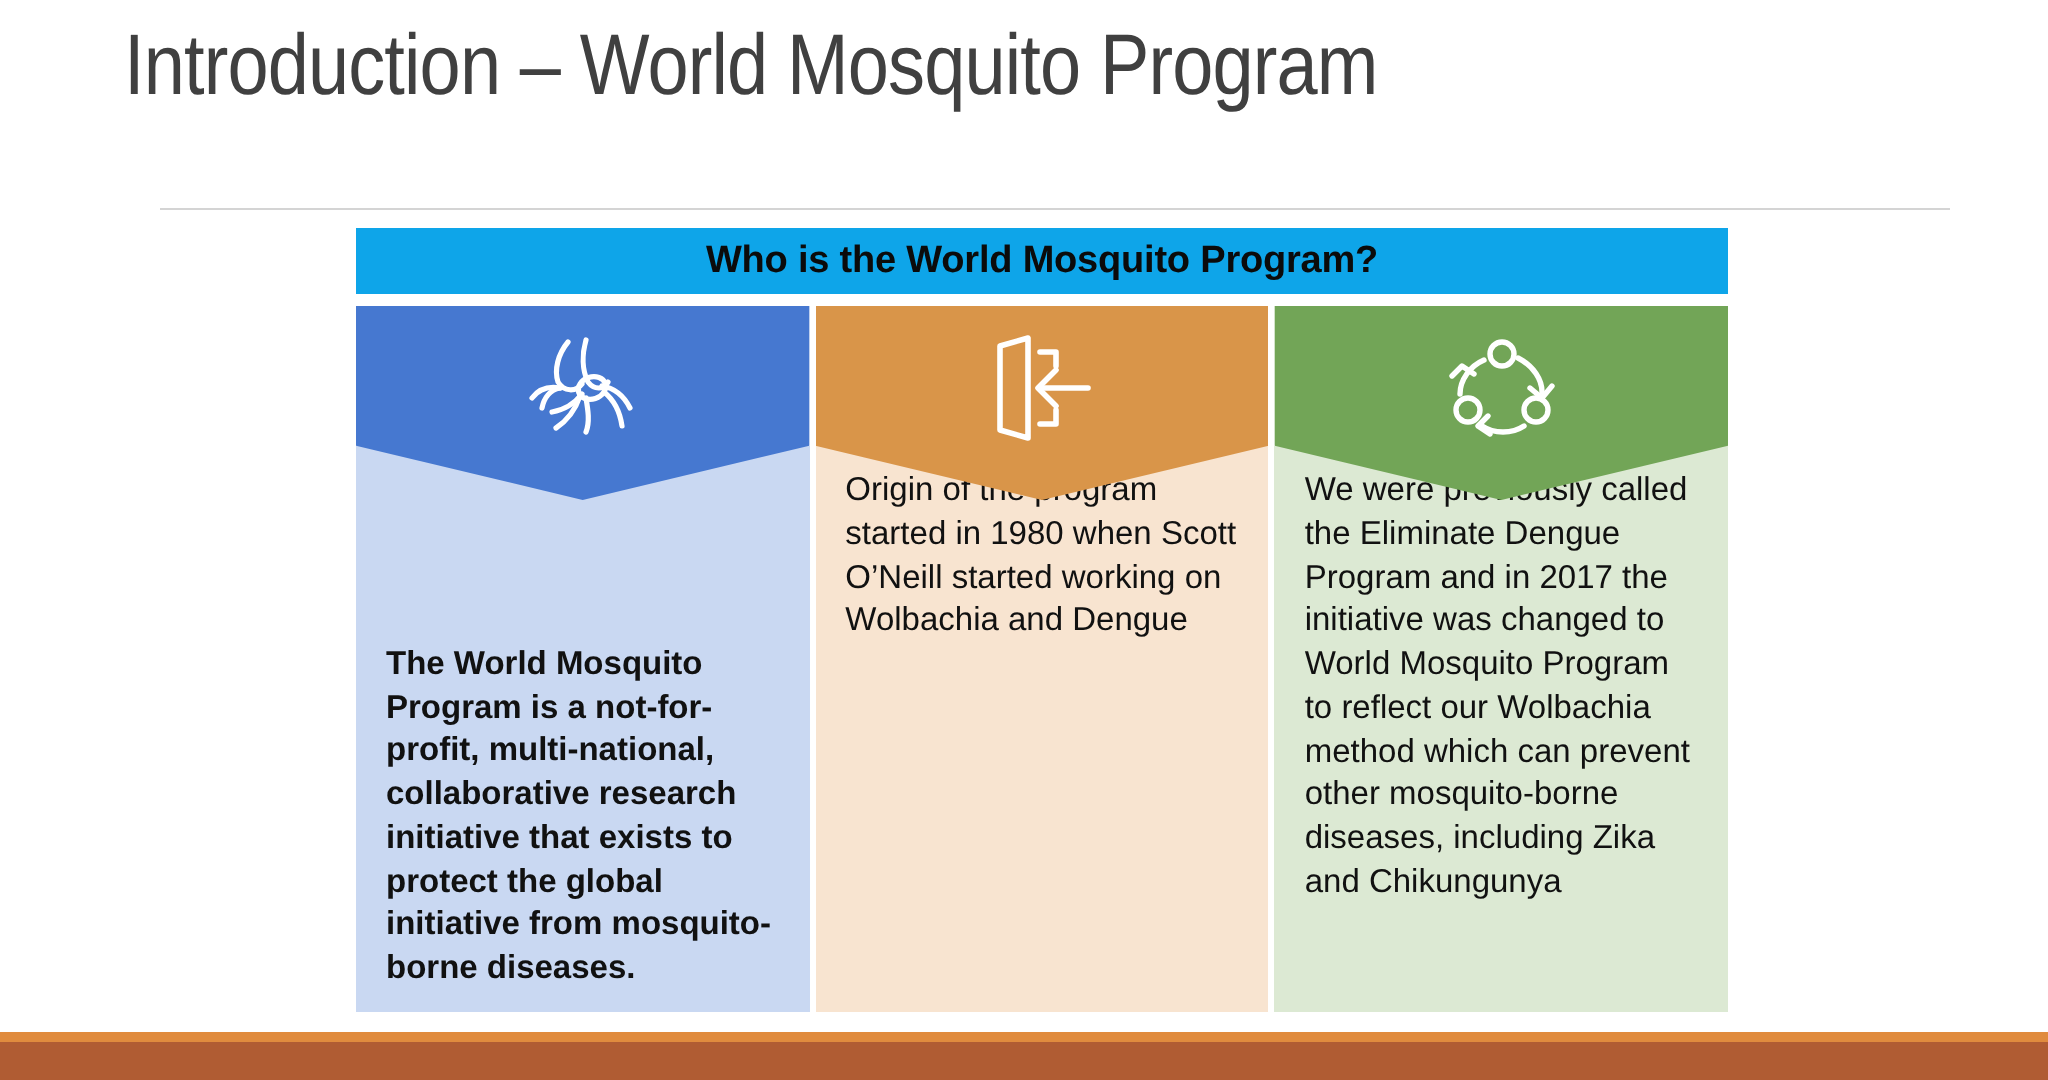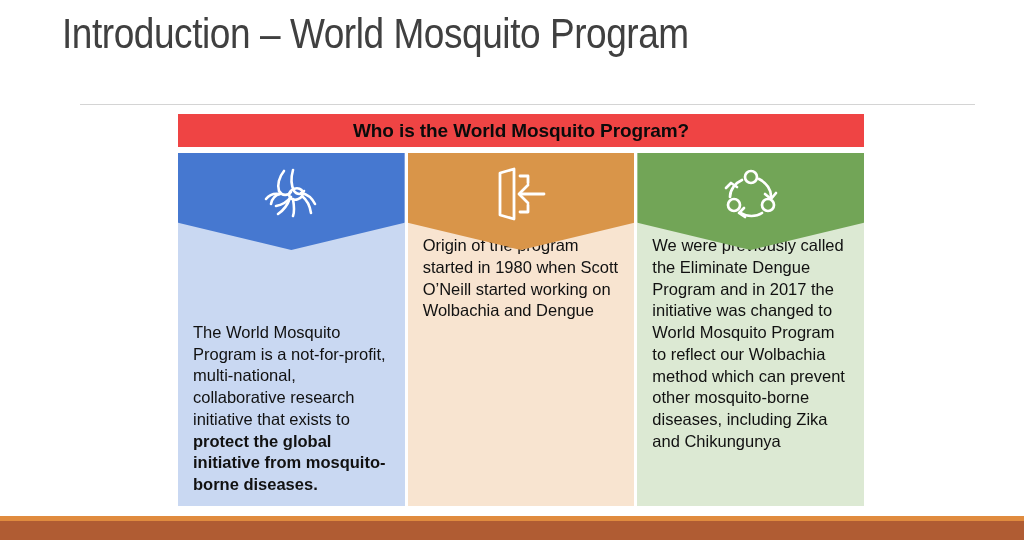--- a/index.html
+++ b/index.html
@@ -49,21 +49,21 @@
     height: 392px;
   }
 
   
   #diagram-header {
     position: absolute;
     left: 0;
     top: 0;
     width: 686px;
     height: 33px;
-    background: #ef4444;
+    background: #0ea5e9;
     display: flex;
     align-items: center;
     justify-content: center;
   }
   #diagram-header-label {
     font-size: 19px;
     font-weight: bold;
     color: #0b0b0b;
     letter-spacing: -0.1px;
   }
@@ -175,21 +175,21 @@
             <path d="M31 31 C27 36 22 39 16 40"></path>
             <path d="M30 32 C28 38 24 44 18 48"></path>
             <path d="M33 33 C34 39 35 45 33 50"></path>
             <path d="M20 28 C15 29 12 33 11 38"></path>
             <path d="M20 28 C14 27 9 29 6 33"></path>
           </svg>
         </span>
       </div>
       <div class="col-body align-bottom">
         <p style="margin:0;">
-          <span class="txt" style="display:inline;">The World Mosquito Program is a not-for-profit, multi-national, collaborative research initiative that exists to </span><span class="txt-bold">protect the global initiative from mosquito-borne diseases.</span>
+          <span class="txt" style="display:inline;font-weight:bold;">The World Mosquito Program is a not-for-profit, multi-national, collaborative research initiative that exists to </span><span class="txt-bold">protect the global initiative from mosquito-borne diseases.</span>
         </p>
       </div>
     </div>
 
     <div class="column col-2">
       <div class="col-head">
         <span class="icon-wrap">
           <svg width="58" height="56" viewBox="0 0 58 56" fill="none" stroke="#ffffff" stroke-width="2.8" stroke-linecap="round" stroke-linejoin="round">
             <path d="M8 7 L22 3 L22 53 L8 49 Z"></path>
             <polyline points="28,10 36,10 36,17"></polyline>

